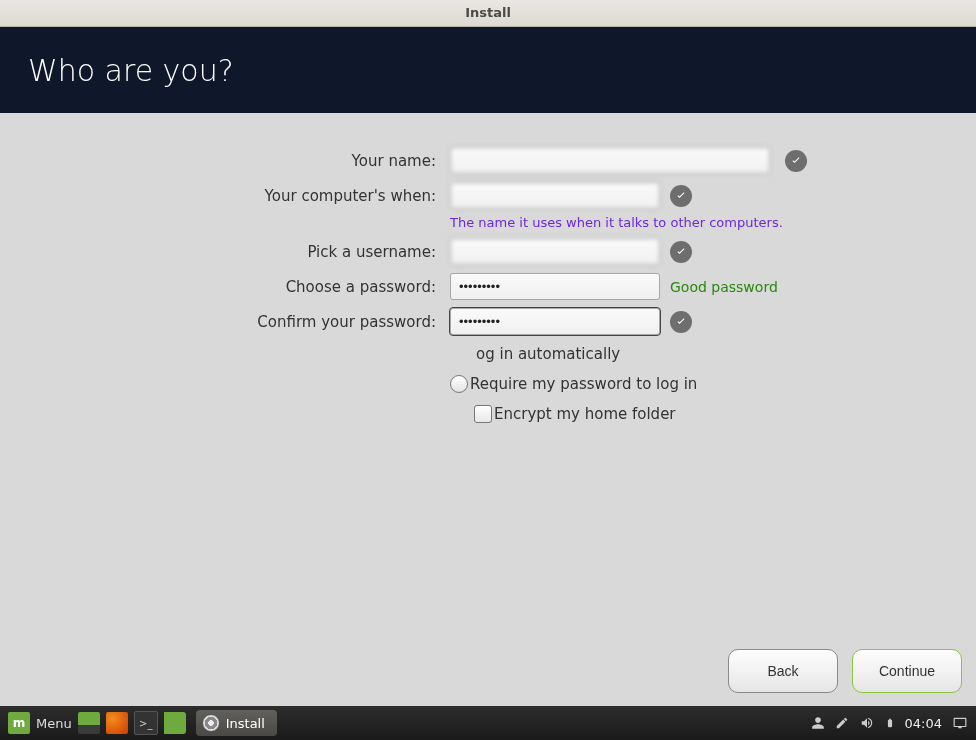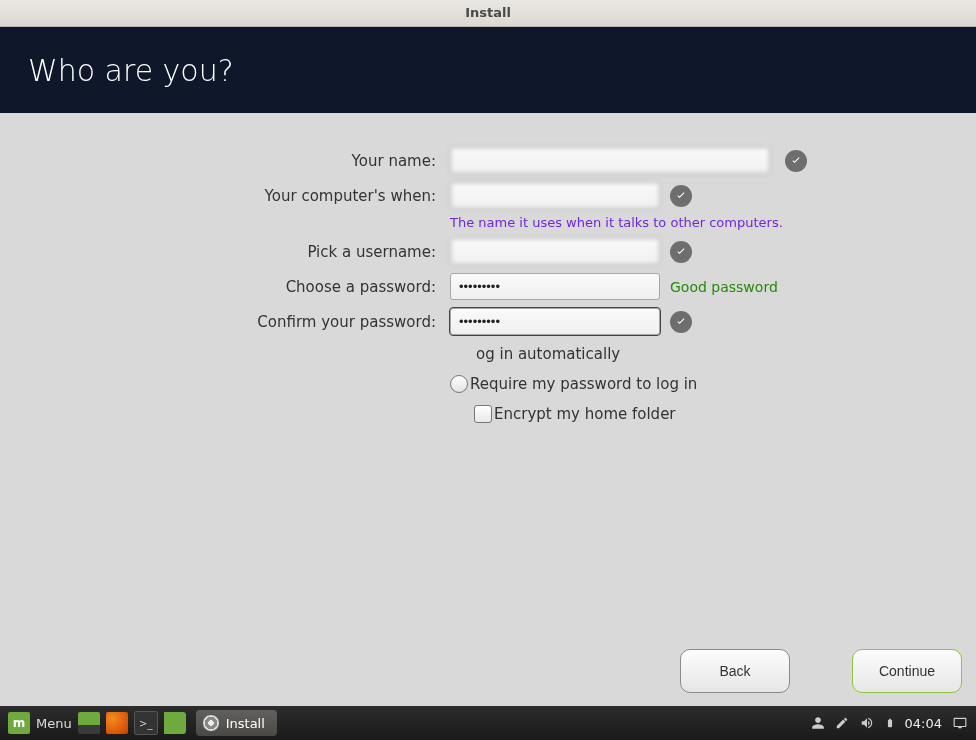--- a/index.html
+++ b/index.html
@@ -151,21 +151,20 @@
     border: 1px solid #8a8a8a;
     border-radius: 10px;
     background: linear-gradient(#fdfdfd,#e6e6e6);
     font-size: 14px;
     color: #333;
     cursor: pointer;
     padding: 0 18px;
   }
   .btn.primary {
     border: 1px solid #8cc63f;
-    margin-left: 48px;
   }
 
   
   .taskbar {
     position: absolute;
     left: 0; bottom: 0; right: 0;
     height: 34px;
     background: linear-gradient(#2d2d2d,#1a1a1a);
     display: flex;
     align-items: center;

